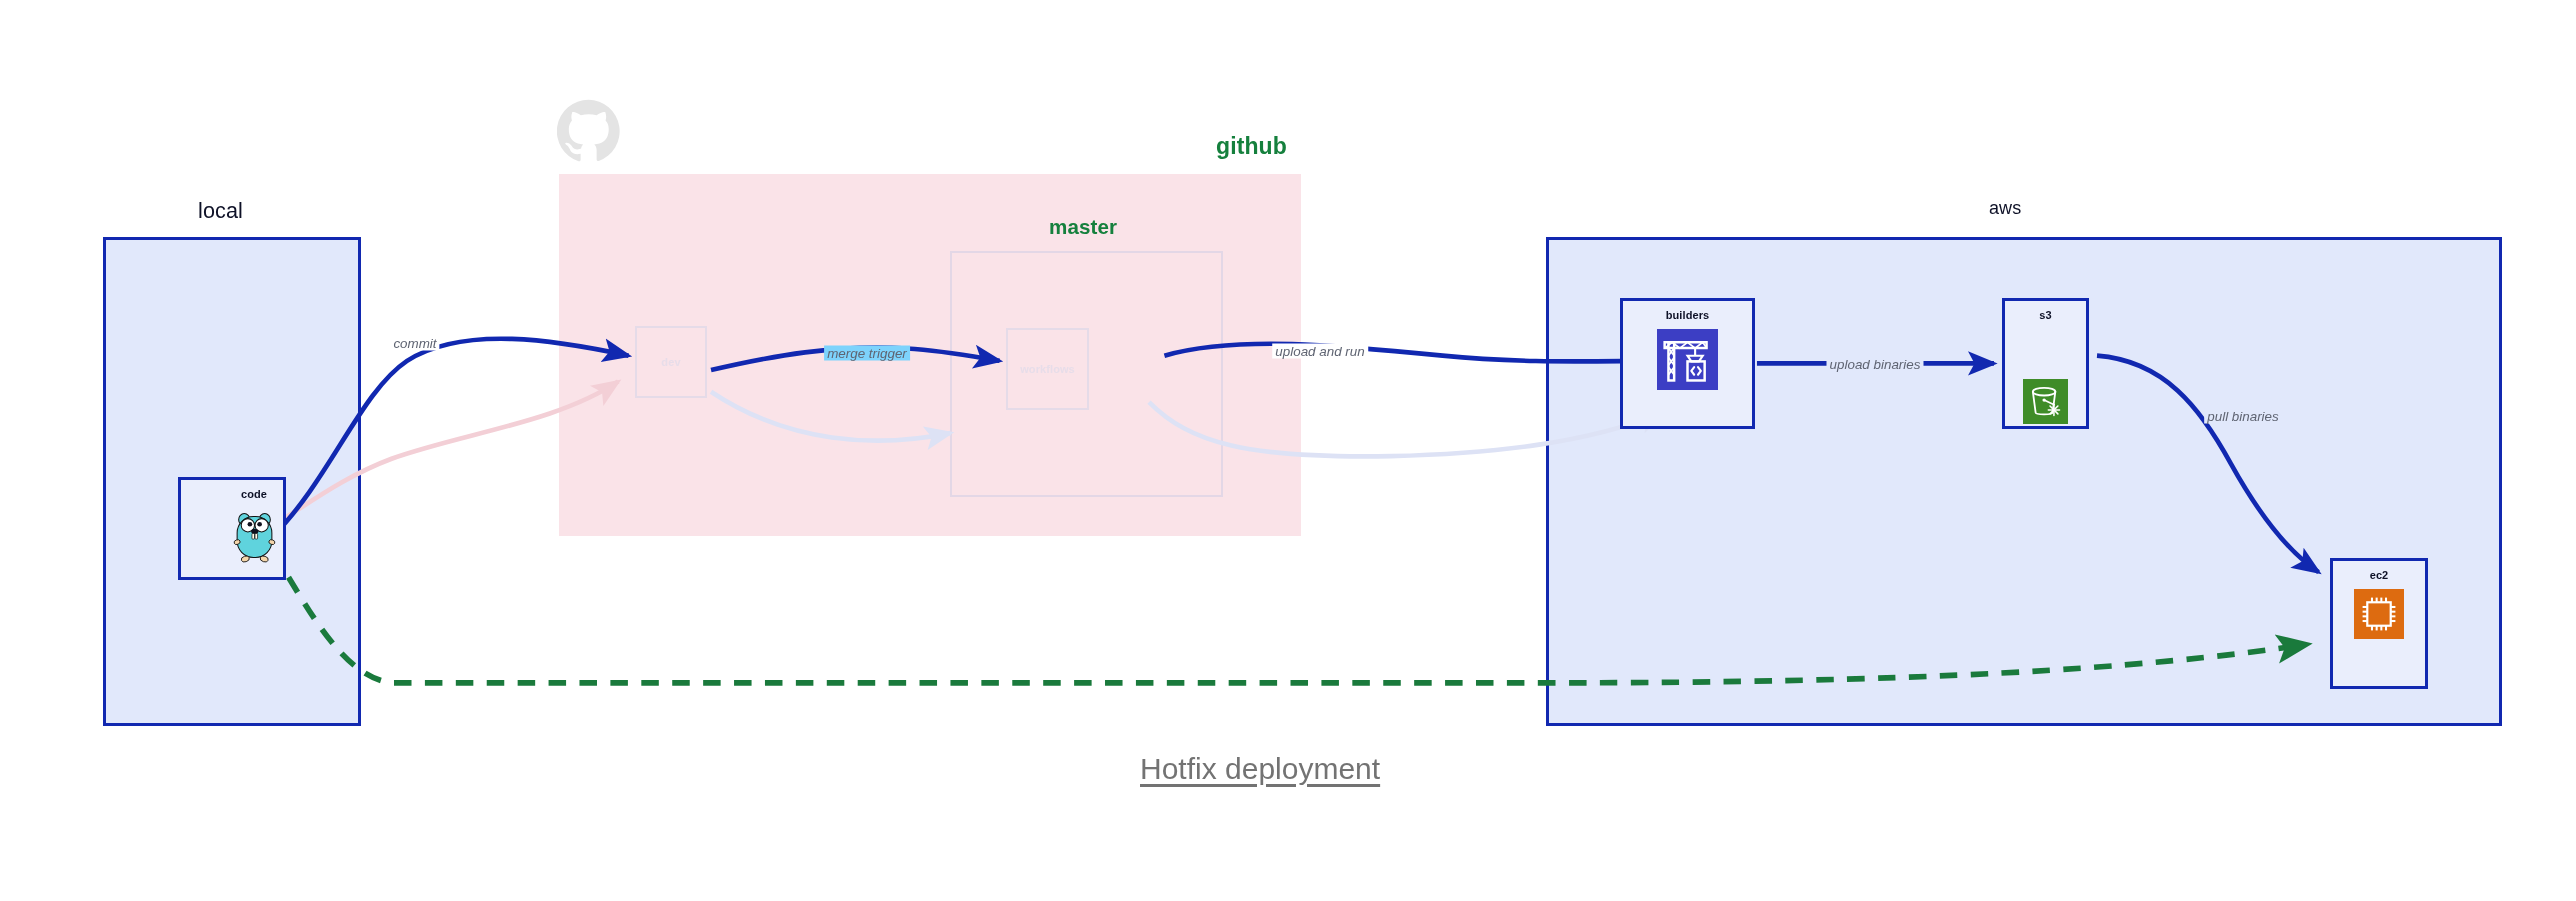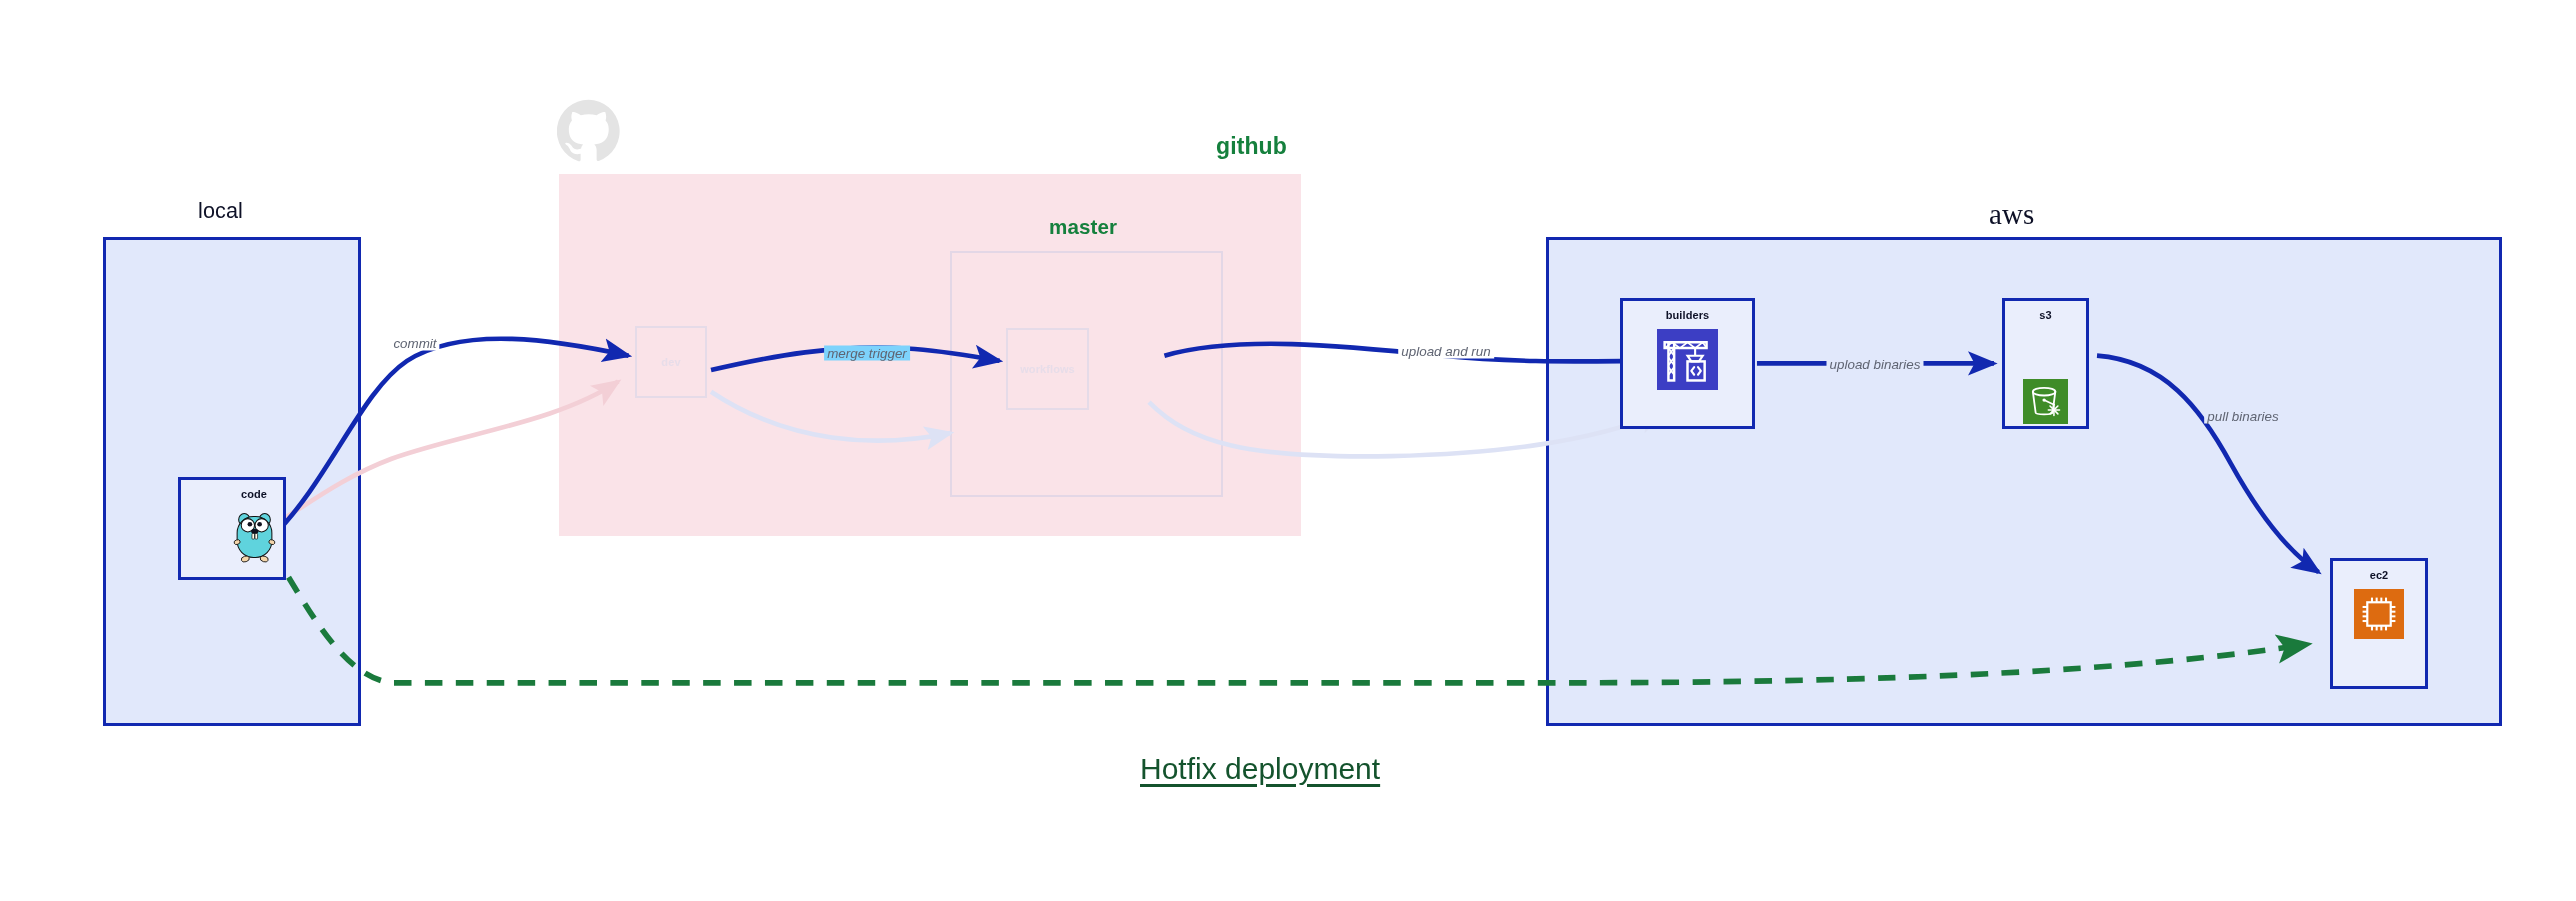--- a/index.html
+++ b/index.html
@@ -79,21 +79,21 @@
   }
   .node-icon {
     margin-top: 8.2px;
     display: block;
   }
 
   
   .diagram-title {
     position: absolute;
     font-size: 30px;
-    color: #14532d;
+    color: #737373;
     text-decoration: underline;
     text-underline-offset: 5.2px;
     white-space: nowrap;
     font-weight: 400;
   }
 
   
   #edges {
     position: absolute;
     left: 0; top: 0;
@@ -129,21 +129,21 @@
       <path fill="#e4e4e4" d="M12 .3a12 12 0 0 0-3.8 23.4c.6.1.8-.3.8-.6v-2.2c-3.3.7-4-1.6-4-1.6-.6-1.4-1.4-1.8-1.4-1.8-1.1-.8.1-.8.1-.8 1.2.1 1.9 1.2 1.9 1.2 1.1 1.9 2.9 1.3 3.6 1 .1-.8.4-1.3.8-1.6-2.7-.3-5.5-1.3-5.5-5.9 0-1.3.5-2.4 1.2-3.2-.1-.3-.5-1.5.1-3.2 0 0 1-.3 3.3 1.2a11.5 11.5 0 0 1 6 0c2.3-1.5 3.3-1.2 3.3-1.2.6 1.7.2 2.9.1 3.2.8.8 1.2 1.9 1.2 3.2 0 4.6-2.8 5.6-5.5 5.9.5.4.9 1.1.9 2.3v3.4c0 .3.2.7.8.6A12 12 0 0 0 12 .3z"></path>
     </svg>
   </div>
 
   <div class="group-label faded" style="left:1216px; top:133px; font-size:23px;">github</div>
 
   <div class="group group-master" style="left:950px; top:251px; width:273px; height:246px;"></div>
   <div class="group-label faded" style="left:1049px; top:215px; font-size:20.6px;">master</div>
 
   <div class="group group-aws" style="left:1546px; top:237px; width:956px; height:489px;"></div>
-  <div class="group-label" style="left:1989px; top:198px; font-size:29px;font-family:Liberation Serif, serif;">aws</div>
+  <div class="group-label" style="left:1989px; top:198px; font-size:18px;">aws</div>
 
   <svg id="edges" viewBox="0 0 5054 1750" width="2604" height="902">
     <defs>
       <marker id="arrow-blue" markerWidth="7" markerHeight="7" refX="5.6" refY="3" orient="auto" markerUnits="strokeWidth">
         <path d="M0,0.4 L6.4,3 L0,5.6 L1.4,3 Z" fill="#1128b0"></path>
       </marker>
       <marker id="arrow-green" markerWidth="7" markerHeight="7" refX="5.6" refY="3" orient="auto" markerUnits="strokeWidth">
         <path d="M0,0.4 L6.4,3 L0,5.6 L1.4,3 Z" fill="#1a7a3c"></path>
       </marker>
       <marker id="arrow-pinkfade" markerWidth="7" markerHeight="7" refX="5.6" refY="3" orient="auto" markerUnits="strokeWidth">
@@ -170,21 +170,21 @@
 
     <path d="M 4070 690 C 4200 700, 4270 790, 4330 900 C 4380 990, 4440 1070, 4500 1110" fill="none" stroke="#1128b0" stroke-width="9" marker-end="url(#arrow-blue)"></path>
 
     <path d="M 560 1120 C 620 1220, 680 1315, 760 1325 L 3000 1325 C 3700 1325, 4150 1300, 4480 1250" fill="none" stroke="#1a7a3c" stroke-width="11" stroke-dasharray="34 26" stroke-linecap="butt" marker-end="url(#arrow-green)"></path>
   </svg>
 
   <div class="edge-label" style="left:415px; top:343px;">commit</div>
 
   <div class="edge-label on-pink" style="left:867px; top:353px;">merge trigger</div>
 
-  <div class="edge-label" style="left:1446px; top:351px;font-style:italic;">upload and run</div>
+  <div class="edge-label" style="left:1320px; top:351px;font-style:italic;">upload and run</div>
 
   <div class="edge-label on-blue" style="left:1875px; top:364px;">upload binaries</div>
 
   <div class="edge-label on-blue" style="left:2243px; top:416px;">pull binaries</div>
 
   <div class="node" style="left:178px; top:477px; width:108px; height:103px;padding-left:44px;">
     <div class="node-title">code</div>
     <div class="node-icon">
       <svg width="47" height="56" viewBox="0 0 92 108">
 

